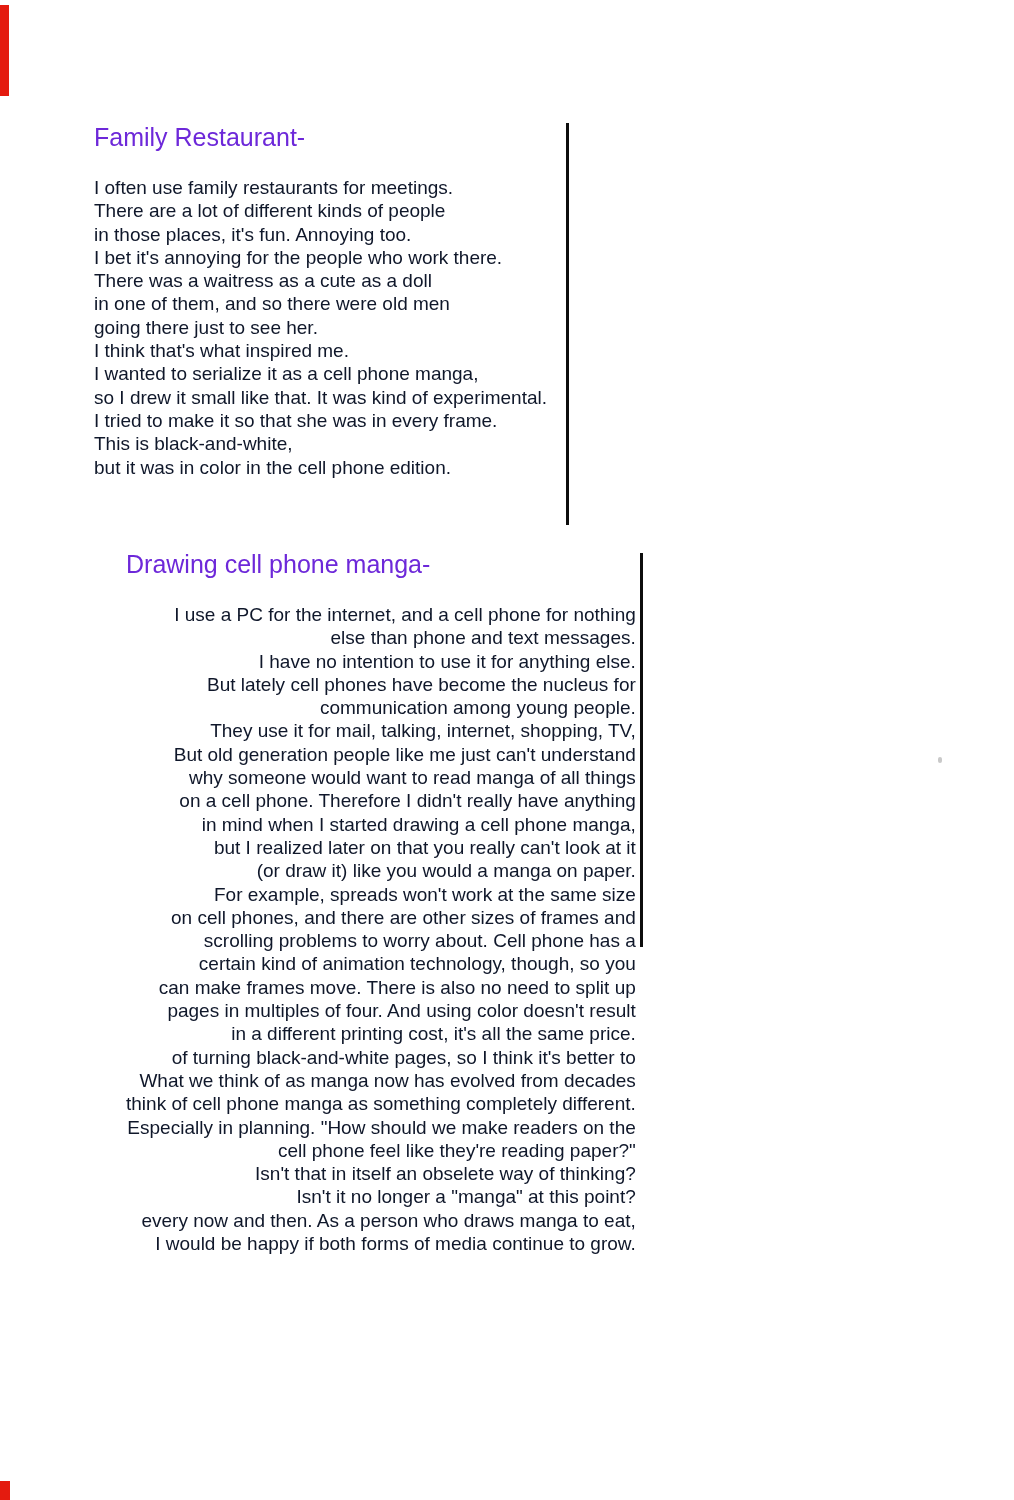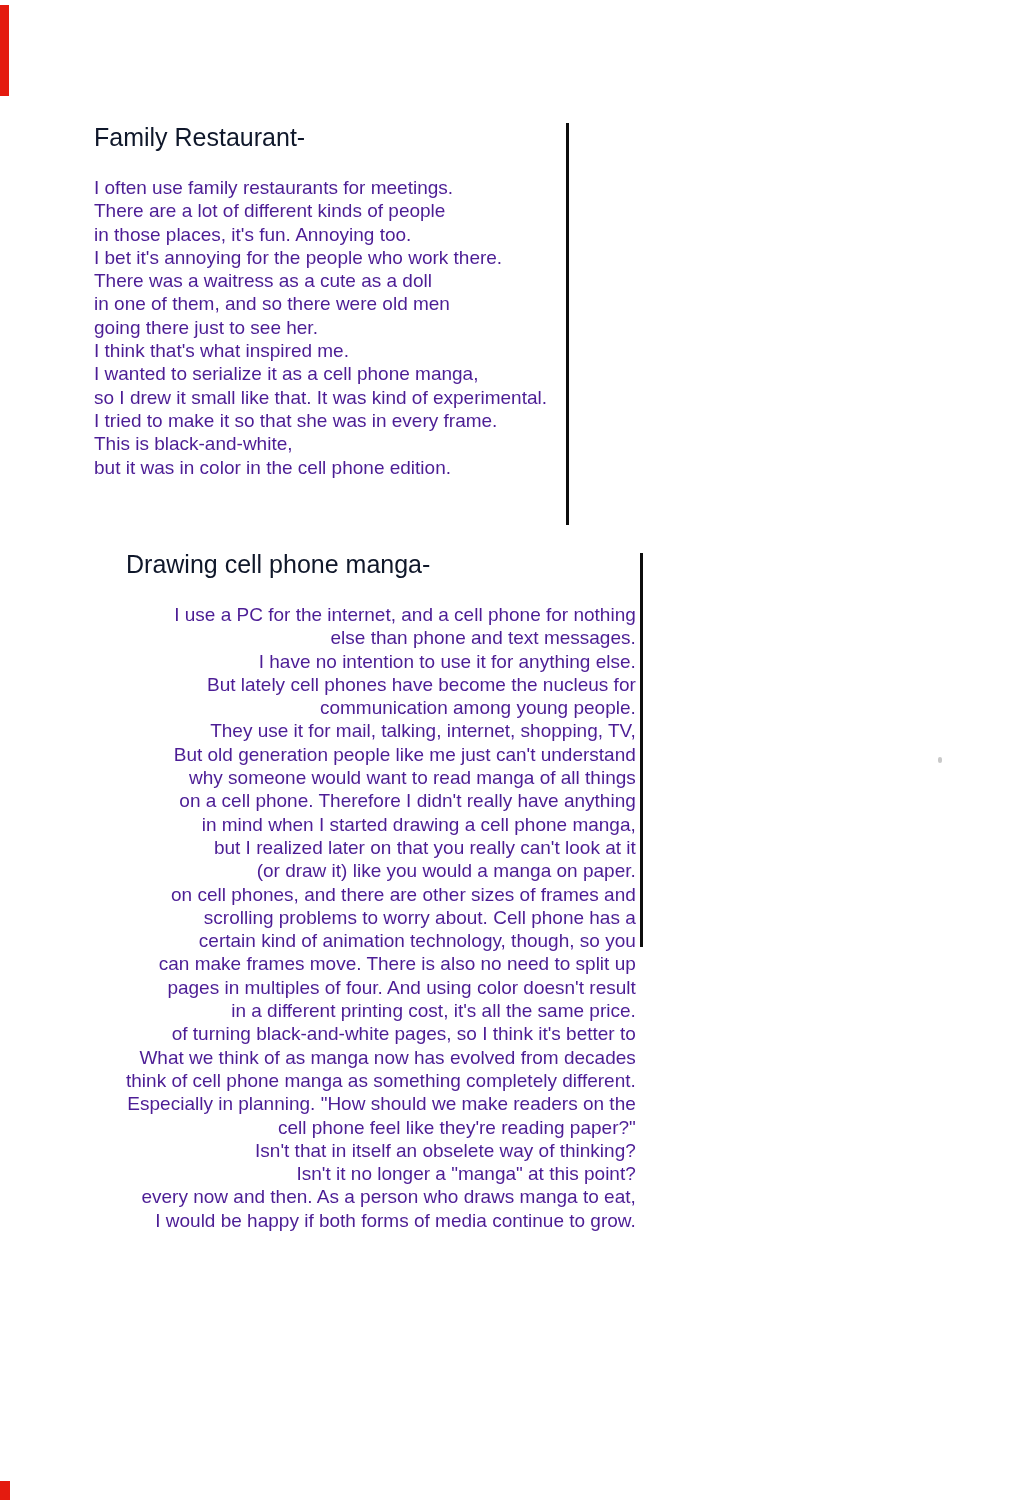--- a/index.html
+++ b/index.html
@@ -17,28 +17,28 @@
   }
   .section {
     position: absolute;
   }
   .section-title {
     font-size: 25px;
     line-height: 27px;
     font-weight: normal;
     margin: 0;
     white-space: nowrap;
-    color: #0f172a;
+    color: #6d28d9;
   }
   .section-body {
     position: absolute;
     font-size: 19px;
     line-height: 23.3px;
     white-space: nowrap;
-    color: #4c1d95;
+    color: #0f172a;
   }
   .text-line {
     white-space: nowrap;
   }
   .vrule {
     position: absolute;
     width: 3px;
     background: #0d0d0d;
   }
   #rule-1 {
@@ -113,20 +113,21 @@
       <div class="text-line">I have no intention to use it for anything else.</div>
       <div class="text-line">But lately cell phones have become the nucleus for</div>
       <div class="text-line">communication among young people.</div>
       <div class="text-line">They use it for mail, talking, internet, shopping, TV,</div>
       <div class="text-line">But old generation people like me just can't understand</div>
       <div class="text-line">why someone would want to read manga of all things</div>
       <div class="text-line">on a cell phone. Therefore I didn't really have anything</div>
       <div class="text-line">in mind when I started drawing a cell phone manga,</div>
       <div class="text-line">but I realized later on that you really can't look at it</div>
       <div class="text-line">(or draw it) like you would a manga on paper.</div>
+      <div class="text-line">For example, spreads won't work at the same size</div>
       <div class="text-line">on cell phones, and there are other sizes of frames and</div>
       <div class="text-line">scrolling problems to worry about. Cell phone has a</div>
       <div class="text-line">certain kind of animation technology, though, so you</div>
       <div class="text-line">can make frames move. There is also no need to split up</div>
       <div class="text-line">pages in multiples of four. And using color doesn't result</div>
       <div class="text-line">in a different printing cost, it's all the same price.</div>
       <div class="text-line">of turning black-and-white pages, so I think it's better to</div>
       <div class="text-line">What we think of as manga now has evolved from decades</div>
       <div class="text-line">think of cell phone manga as something completely different.</div>
       <div class="text-line">Especially in planning. "How should we make readers on the</div>

